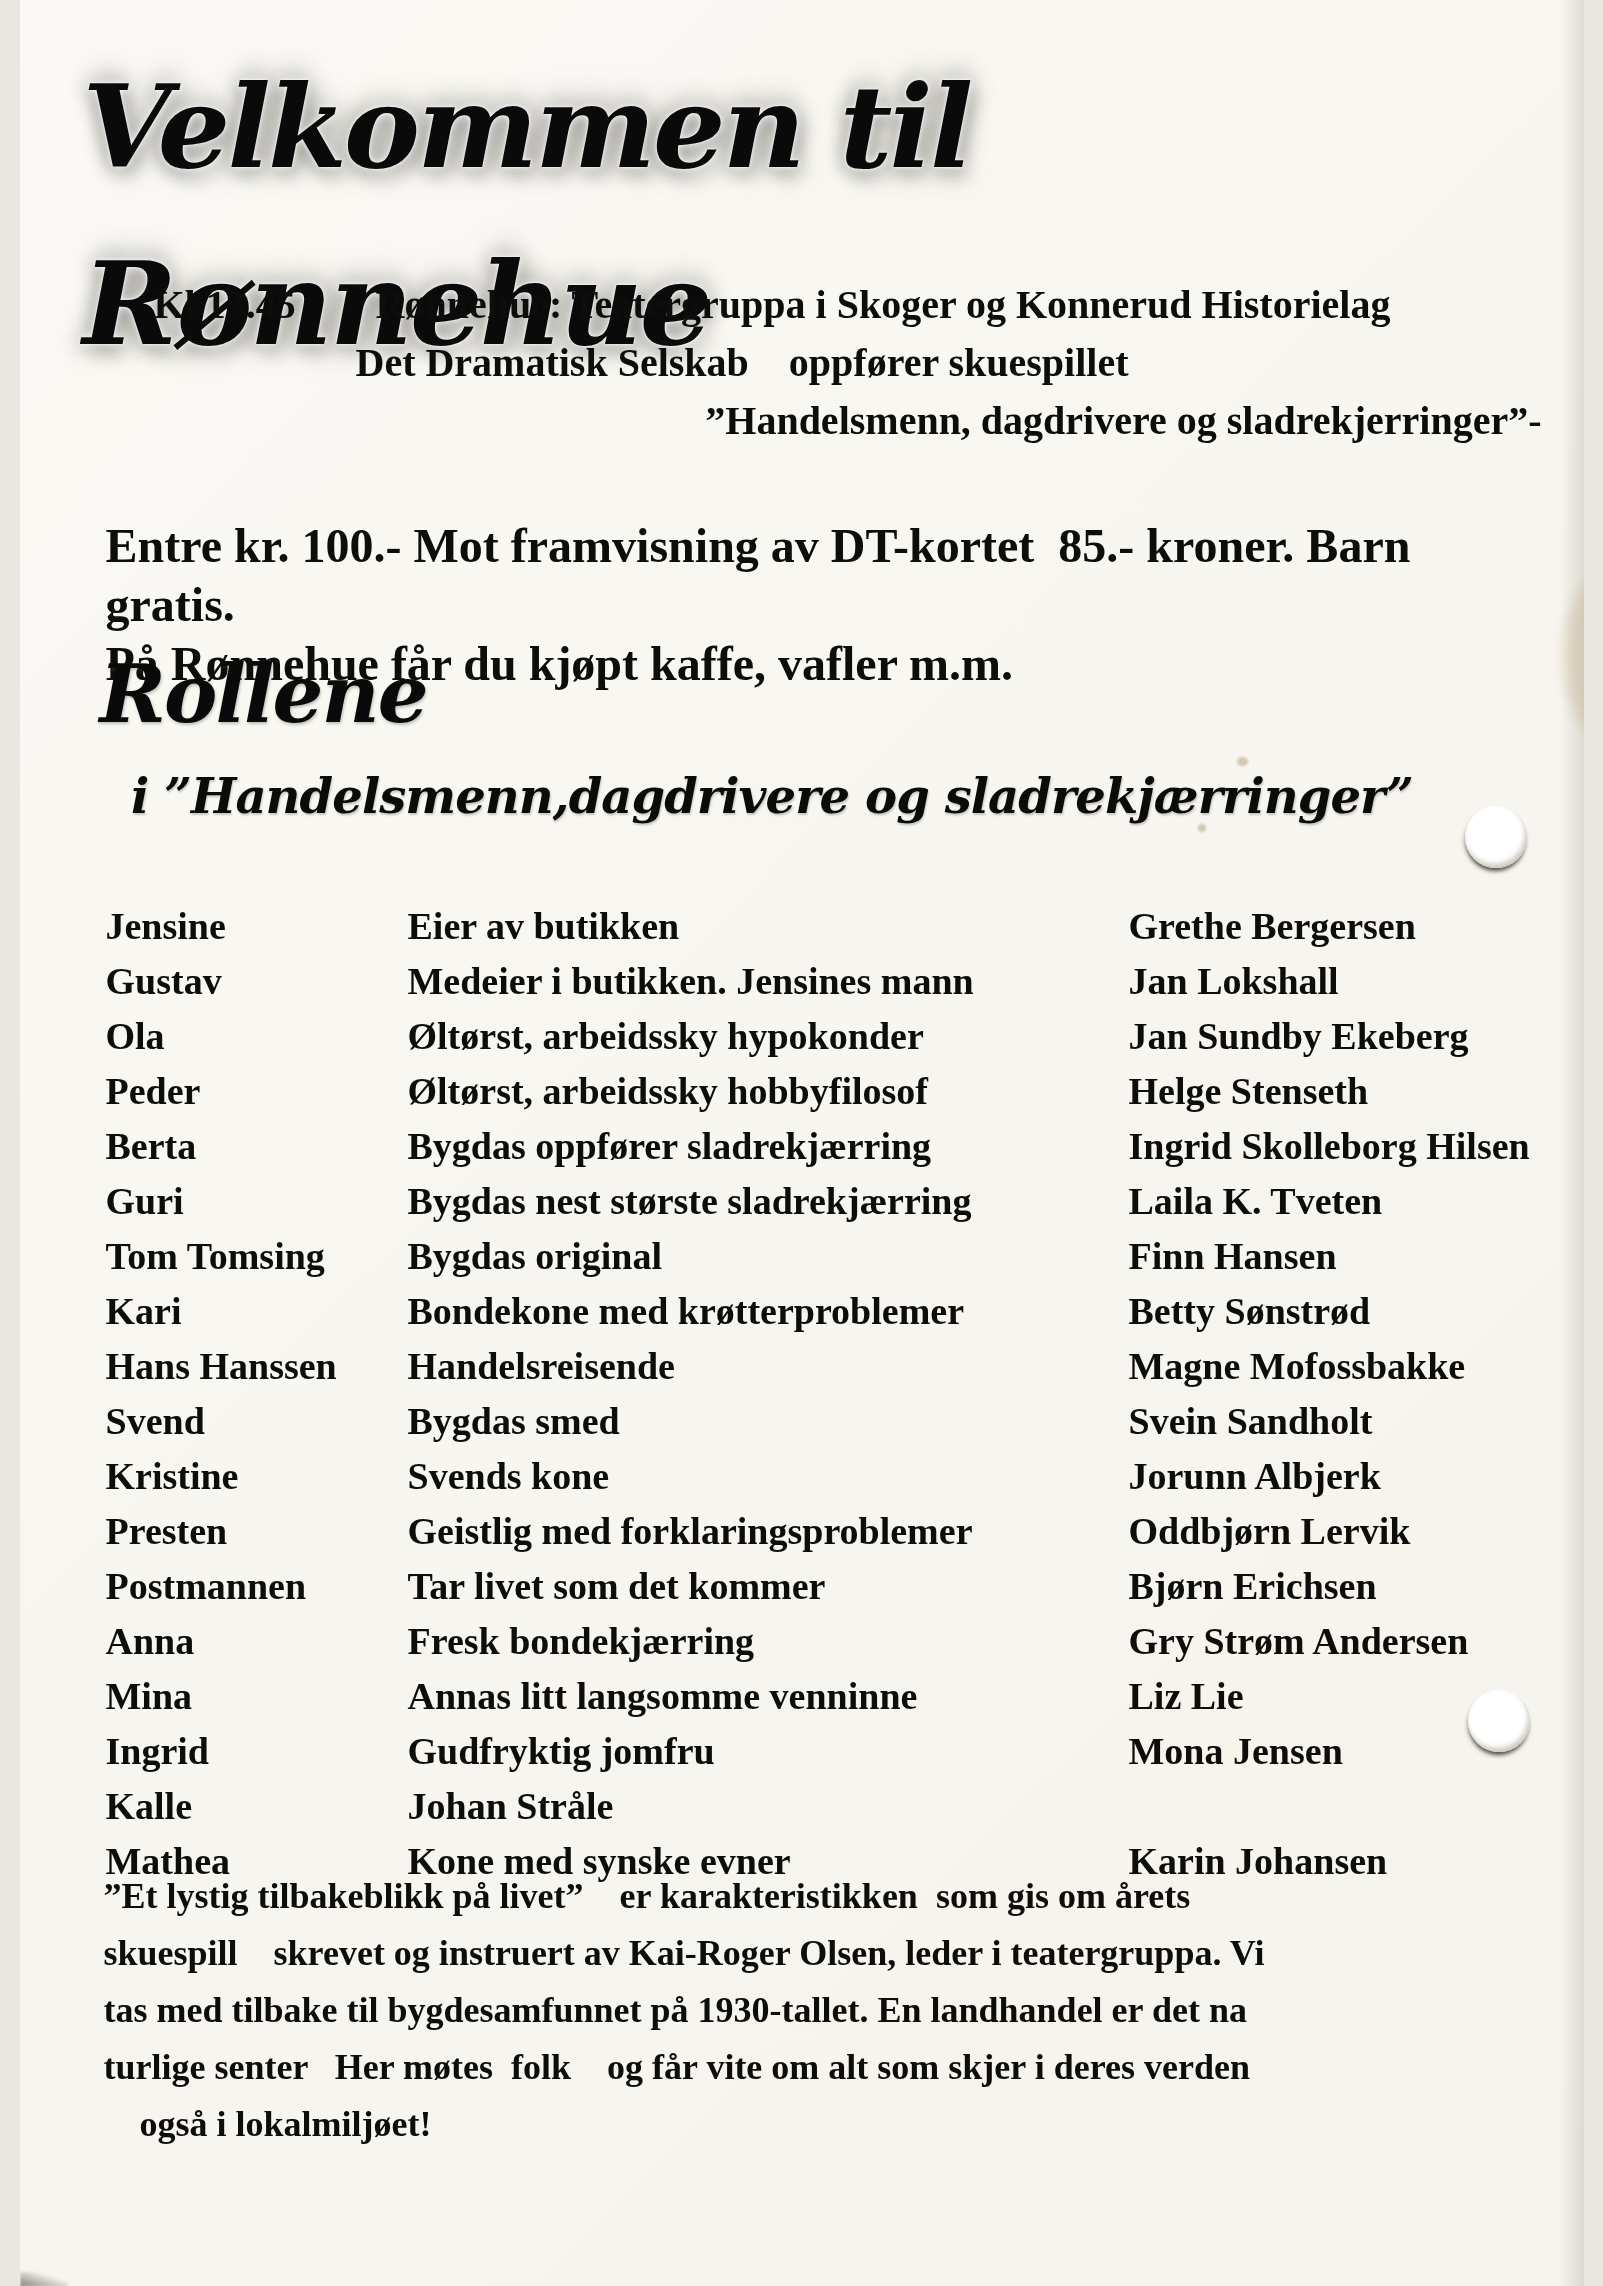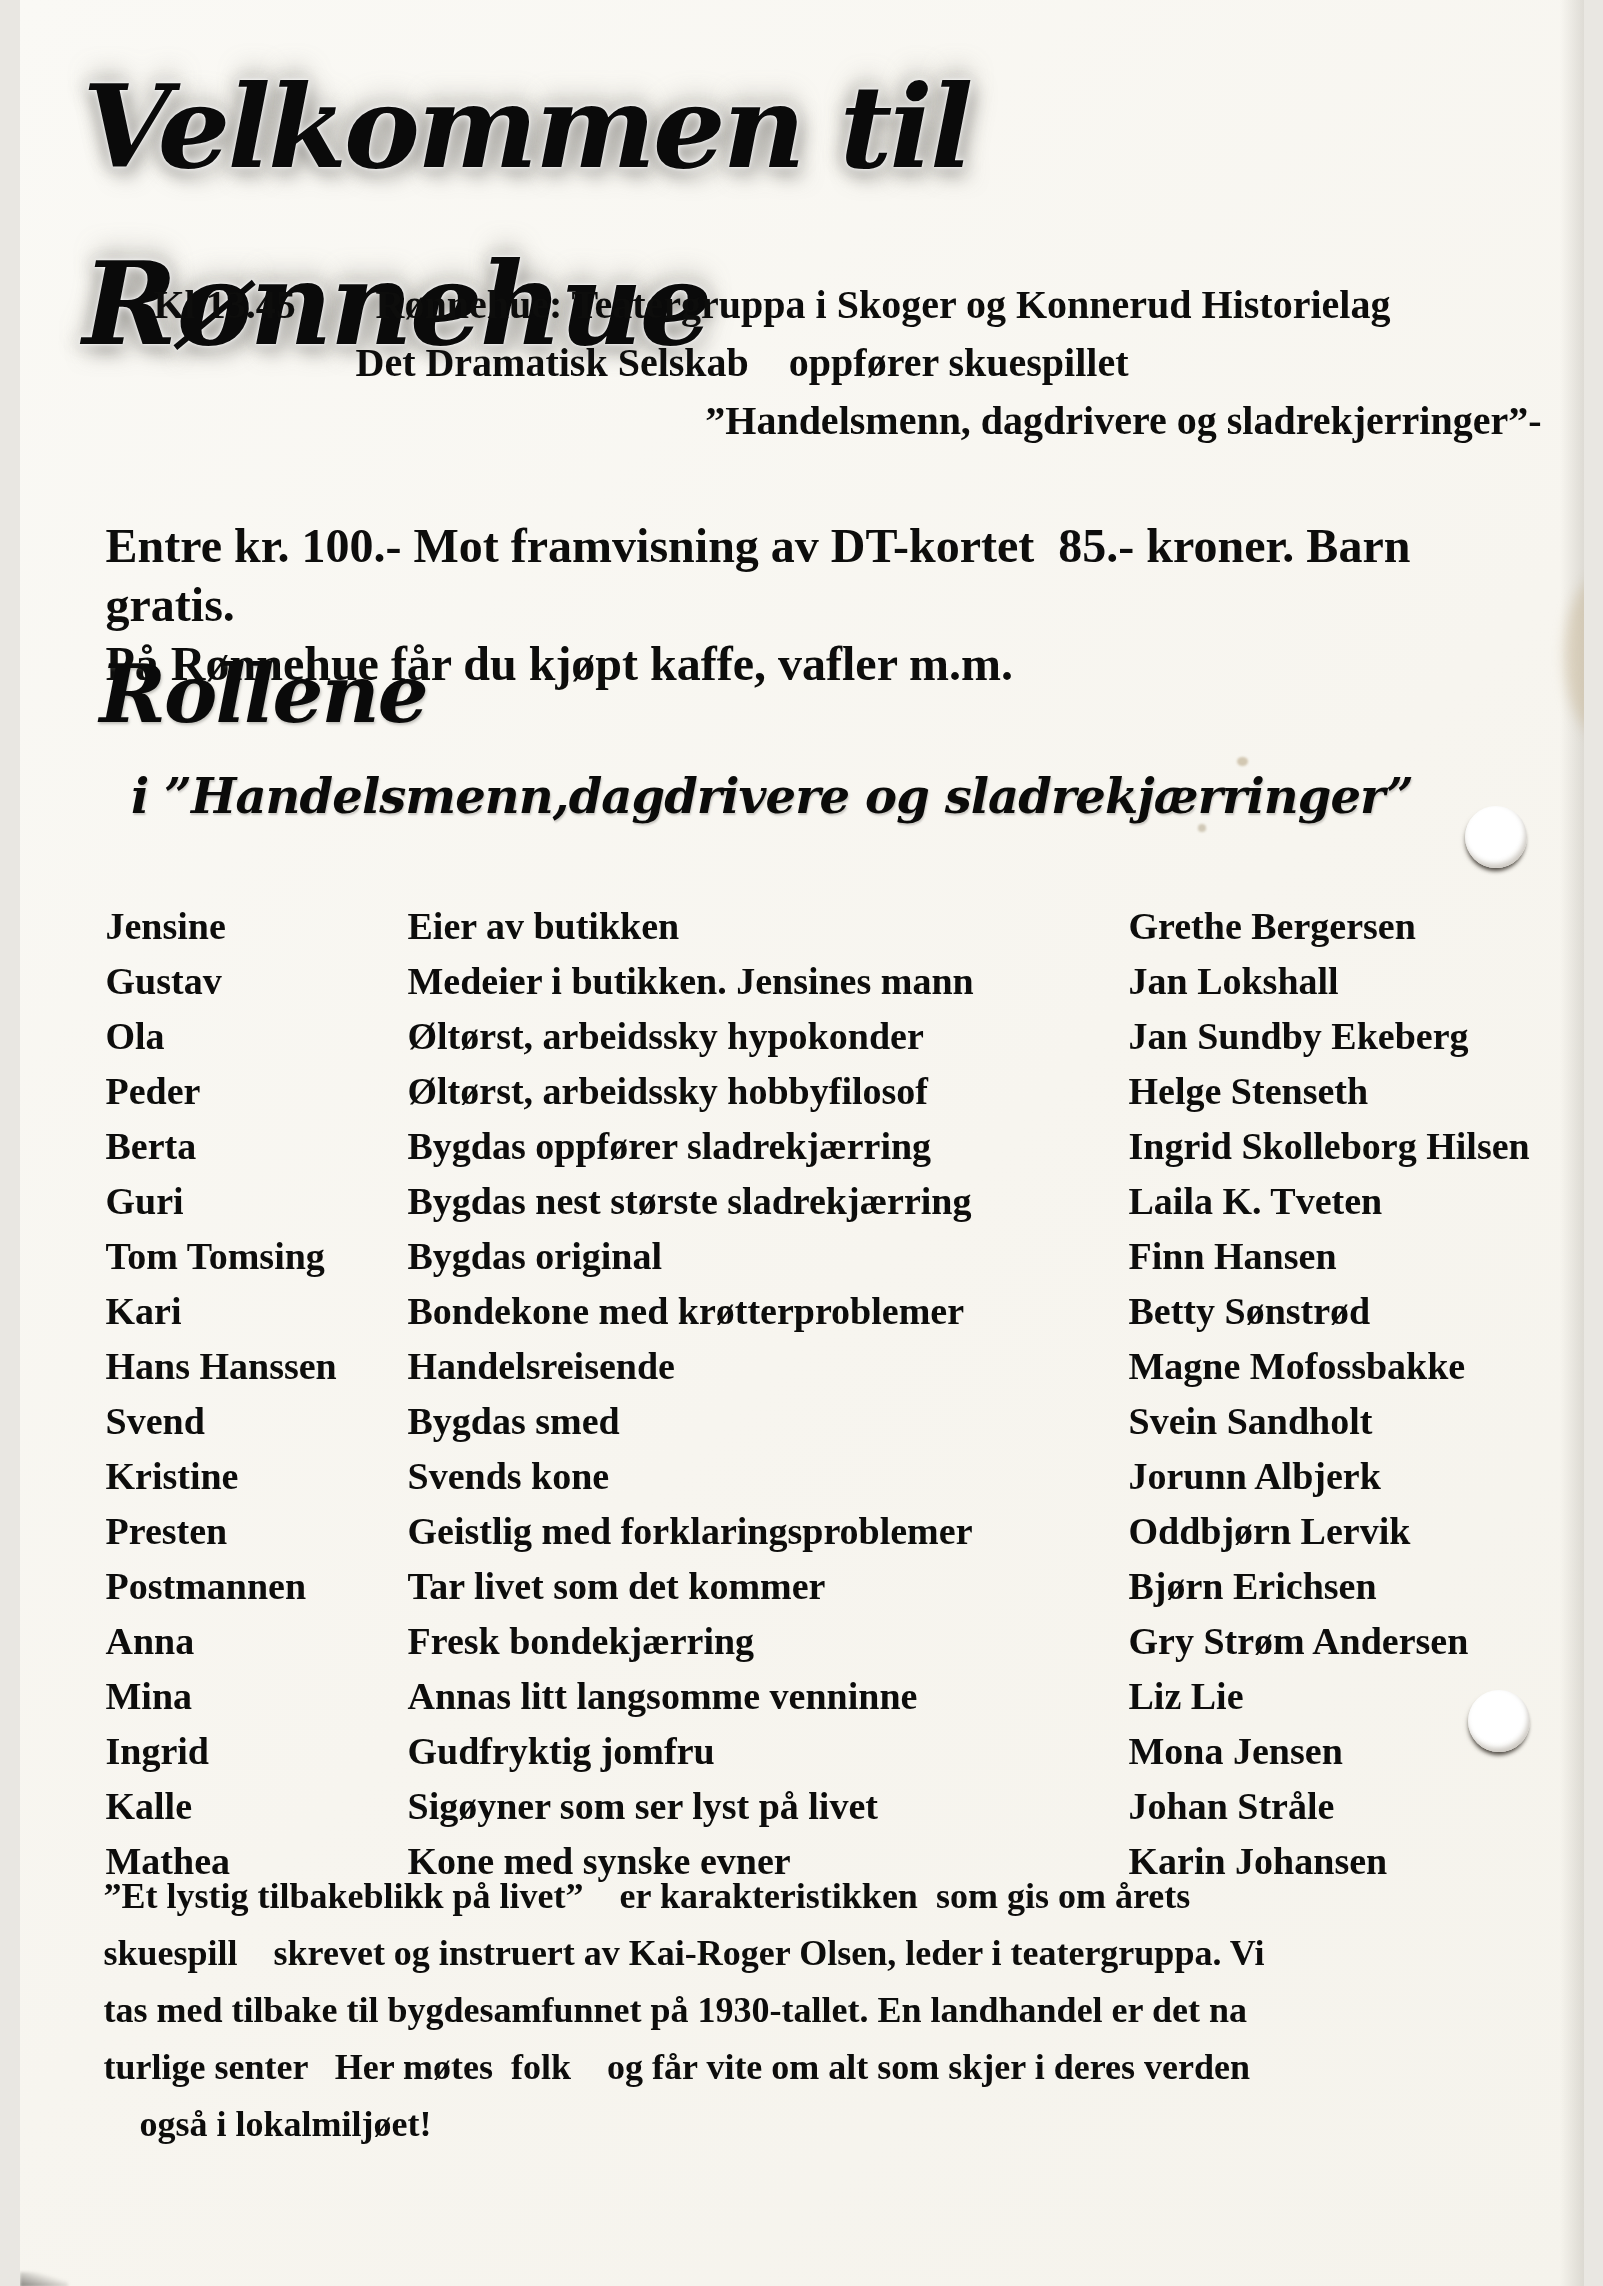--- a/index.html
+++ b/index.html
@@ -277,21 +277,20 @@
           <div class="c1 pre">Annas litt langsomme venninne</div>
           <div class="c2 pre">Liz Lie</div>
         </div>
         <div class="role-row">
           <div class="c0 pre">Ingrid</div>
           <div class="c1 pre">Gudfryktig jomfru</div>
           <div class="c2 pre">Mona Jensen</div>
         </div>
         <div class="role-row">
           <div class="c0 pre">Kalle</div>
-          <div class="c1 pre">Sigøyner som ser lyst på livet</div>
           <div class="c2 pre">Johan Stråle</div>
         </div>
         <div class="role-row">
           <div class="c0 pre">Mathea</div>
           <div class="c1 pre">Kone med synske evner</div>
           <div class="c2 pre">Karin Johansen</div>
         </div>
       </div>
   </div>
 

